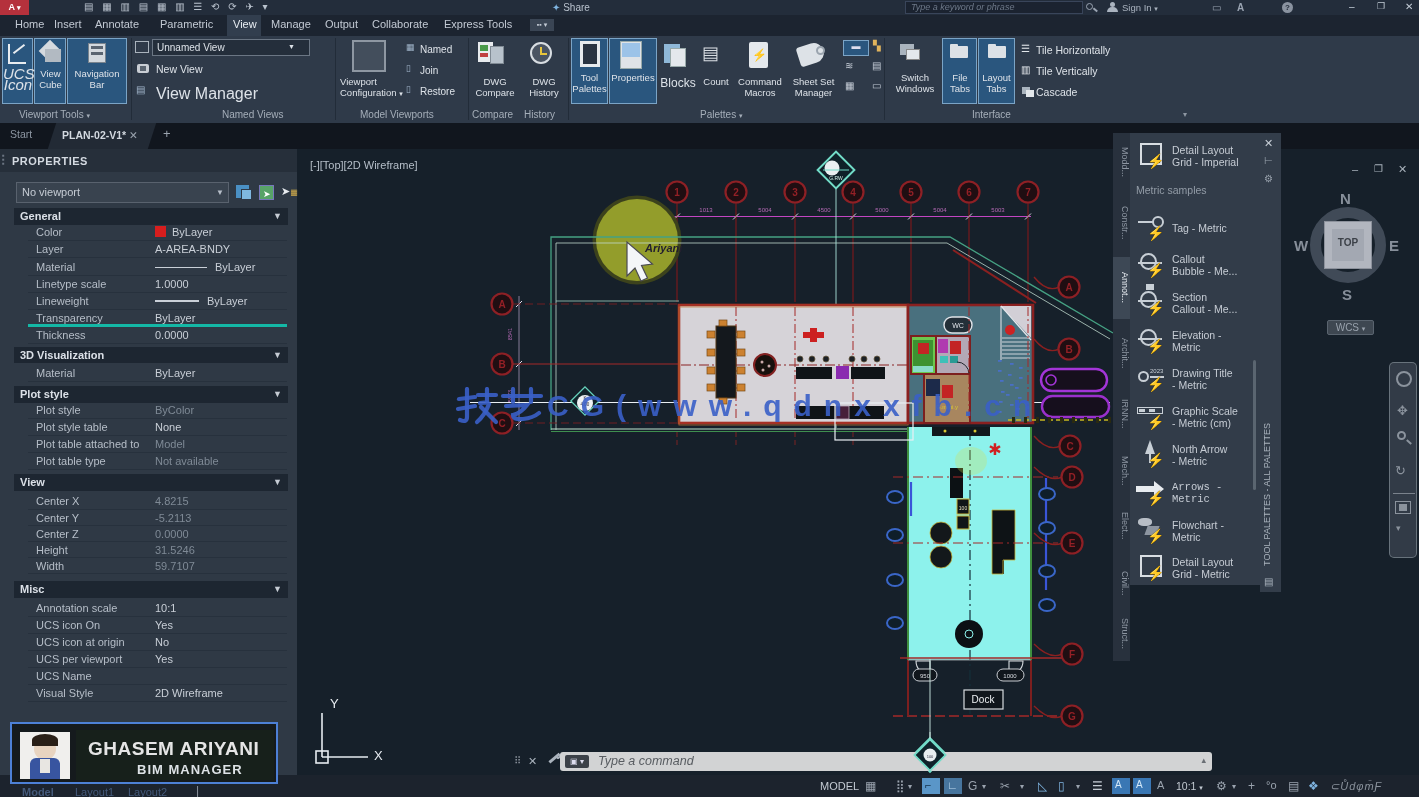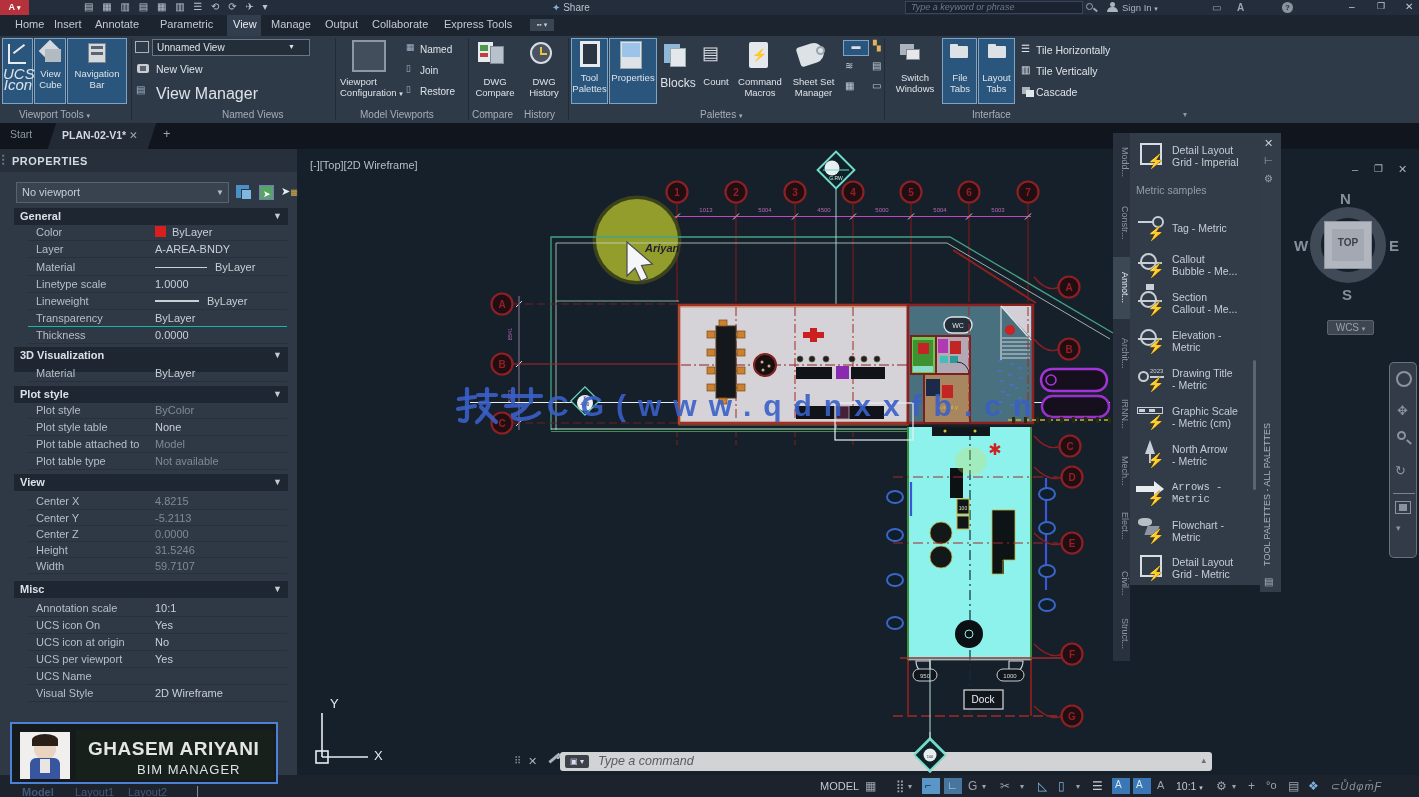--- a/index.html
+++ b/index.html
@@ -467,29 +467,29 @@
         <span class="val"><span style="display:inline-block;width:52px;border-top:1.5px solid #c9cfd7;vertical-align:3px;margin-right:8px;"></span>ByLayer</span>
       </div>
     <div class="prow" style="top:127px;height:17px;line-height:17px;border-bottom:1px solid #27313d;">
         <span class="lab">Linetype scale</span>
         <span class="val">1.0000</span>
       </div>
     <div class="prow" style="top:144px;height:17px;line-height:17px;border-bottom:1px solid #27313d;">
         <span class="lab">Lineweight</span>
         <span class="val"><span style="display:inline-block;width:44px;border-top:2px solid #c9cfd7;vertical-align:3px;margin-right:8px;"></span>ByLayer</span>
       </div>
-    <div class="prow" style="top:161px;height:17px;line-height:17px;border-bottom:1px solid #14b8a6;">
+    <div class="prow" style="top:161px;height:17px;line-height:17px;border-bottom:3px solid #14b8a6;">
         <span class="lab">Transparency</span>
         <span class="val">ByLayer</span>
       </div>
     <div class="prow" style="top:178px;height:17px;line-height:17px;border-bottom:1px solid #27313d;">
         <span class="lab">Thickness</span>
         <span class="val">0.0000</span>
       </div>
-    <div class="psec" style="top:198px;height:25px;line-height:16.5px;"><span style="margin-left:6px;">3D Visualization</span><span class="arr" style="top:0;">▼</span></div>
+    <div class="psec" style="top:198px;height:16px;line-height:16.5px;"><span style="margin-left:6px;">3D Visualization</span><span class="arr" style="top:0;">▼</span></div>
     <div class="prow" style="top:215px;height:18px;line-height:18px;border-bottom:1px solid #27313d;">
         <span class="lab">Material</span>
         <span class="val">ByLayer</span>
       </div>
     <div class="psec" style="top:237px;height:16.5px;line-height:16.5px;"><span style="margin-left:6px;">Plot style</span><span class="arr" style="top:0;">▼</span></div>
     <div class="prow" style="top:253px;height:17px;line-height:17px;border-bottom:1px solid #27313d;">
         <span class="lab">Plot style</span>
         <span class="val gray">ByColor</span>
       </div>
     <div class="prow" style="top:270px;height:17px;line-height:17px;border-bottom:1px solid #27313d;">
@@ -701,21 +701,21 @@
   </div>
   <div id="card" class="abs">
     <div class="abs" style="left:8px;top:8px;width:50px;height:47px;background:#f0efed;overflow:hidden;">
       <div class="abs" style="left:14px;top:6px;width:22px;height:22px;border-radius:50%;background:#e8d4c0;"></div>
       <div class="abs" style="left:12px;top:2px;width:26px;height:12px;border-radius:50% 50% 0 0;background:#2a2018;"></div>
       <div class="abs" style="left:10px;top:26px;width:30px;height:22px;background:#3855a0;border-radius:6px 6px 0 0;"></div>
       <div class="abs" style="left:20px;top:27px;width:10px;height:14px;background:#e8e6e2;"></div>
     </div>
     <div class="abs" style="left:64px;top:6px;width:198px;height:50px;background:#17201b;"></div>
     <div class="abs" style="left:76px;top:14px;color:#e5e5e5;font-size:19px;font-weight:bold;letter-spacing:0.5px;">GHASEM ARIYANI</div>
-    <div class="abs" style="left:77px;top:38px;color:#dde2e6;font-size:13px;font-weight:normal;letter-spacing:1px;padding-left:48px;">BIM MANAGER</div>
+    <div class="abs" style="left:77px;top:38px;color:#dde2e6;font-size:13px;font-weight:bold;letter-spacing:1px;padding-left:48px;">BIM MANAGER</div>
   </div>
   <div id="bluewm" class="abs">
     <svg style="position:absolute;left:0px;top:-2px;" width="90" height="40" viewBox="0 0 90 40">
       <g stroke="rgba(58,95,200,0.9)" stroke-width="4.2" fill="none" stroke-linecap="round">
         <path d="M4,12 L20,10"></path>
         <path d="M12,2 L12,30 Q12,36 5,33"></path>
         <path d="M3,22 L20,19"></path>
         <path d="M23,8 L41,8"></path>
         <path d="M32,2 L32,14"></path>
         <path d="M25,16 Q33,15 34,17 Q30,28 22,35"></path>

